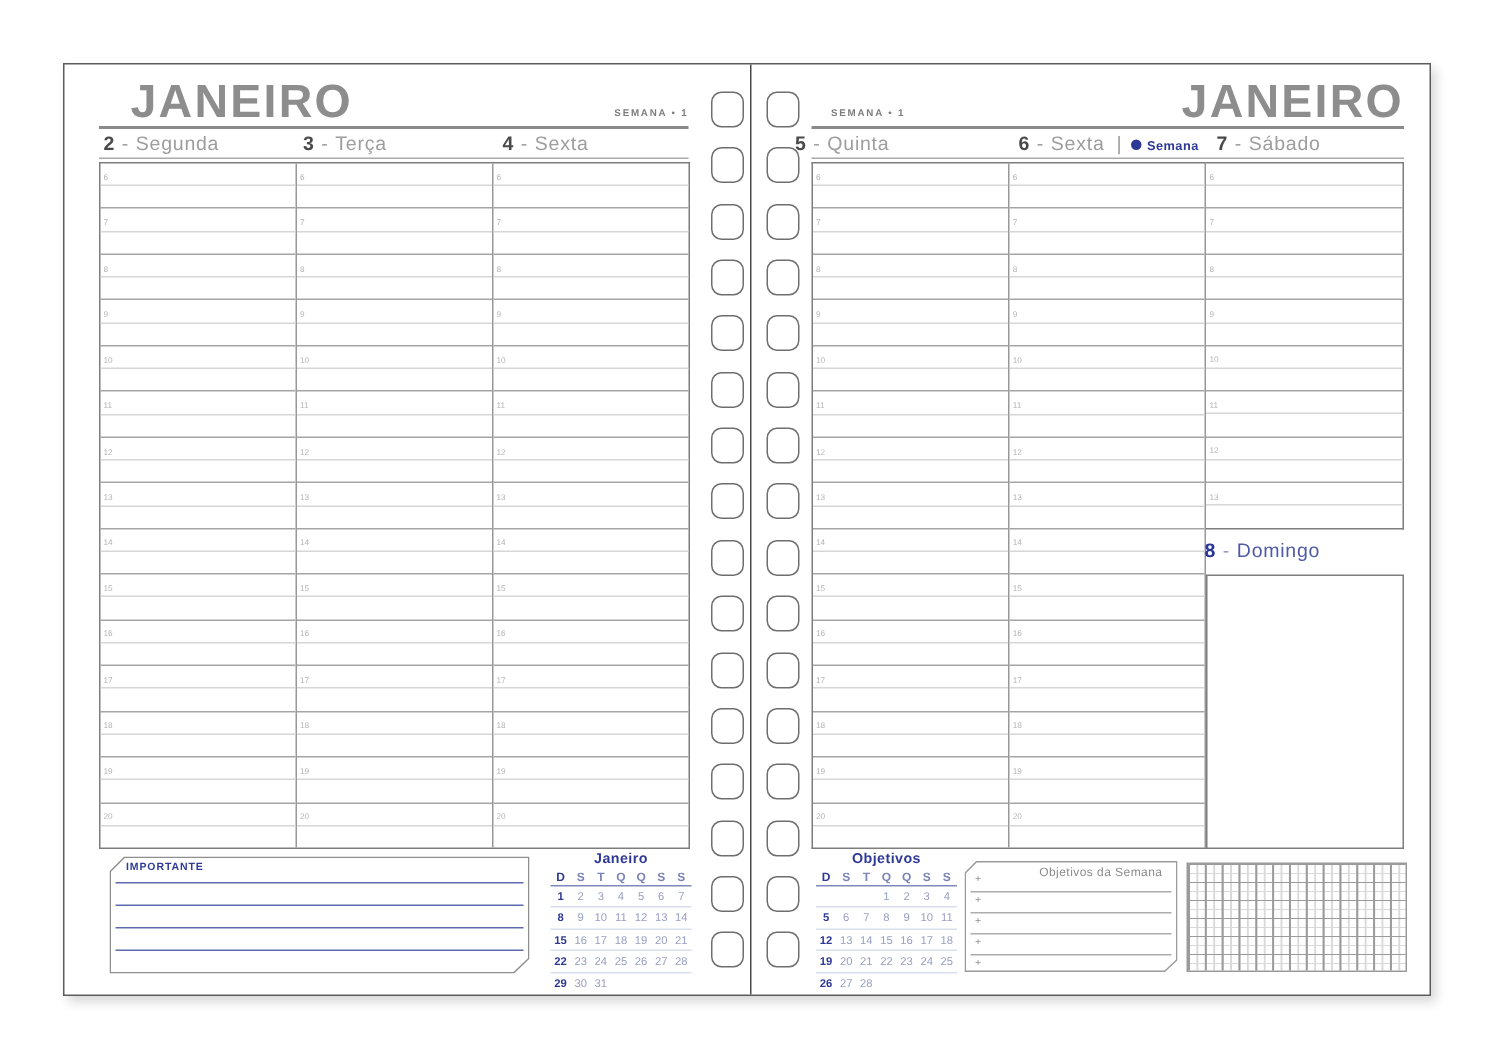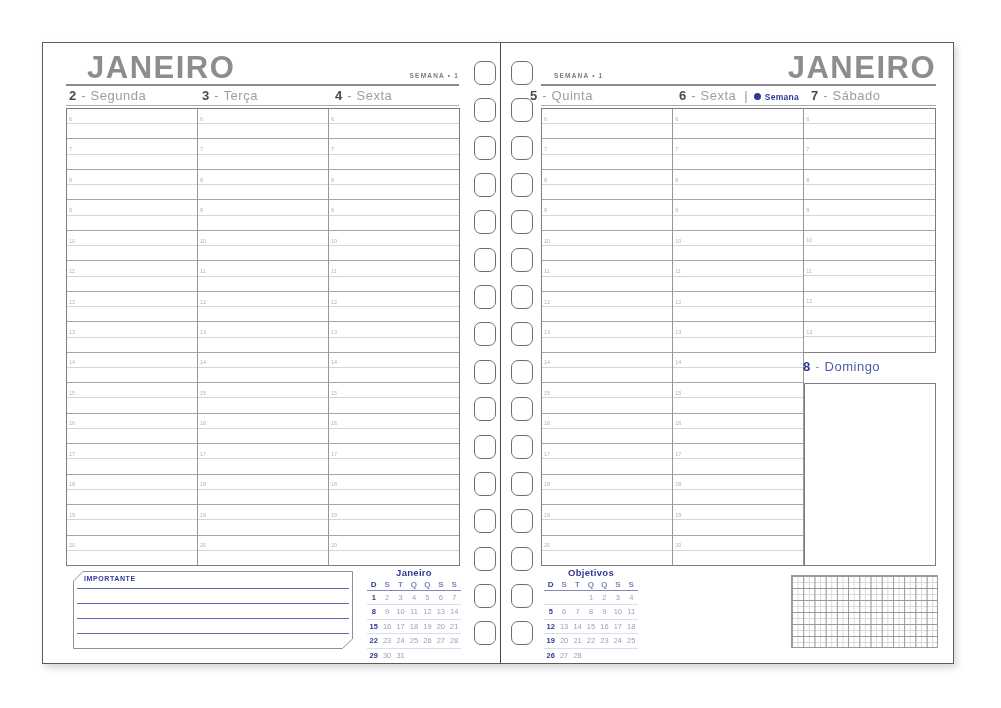--- a/index.html
+++ b/index.html
@@ -780,20 +780,37 @@
         <span class="mc-cell bold">26</span>
         <span class="mc-cell">27</span>
         <span class="mc-cell">28</span>
         <span class="mc-cell"></span>
         <span class="mc-cell"></span>
         <span class="mc-cell"></span>
         <span class="mc-cell"></span>
       </div>
     </div>
 
+  <div class="objbox">
+    <svg width="142" height="74" viewBox="0 0 142 74">
+      <polygon points="8,0.5 141.5,0.5 141.5,66 133.5,73.5 0.5,73.5 0.5,8" fill="none" stroke="#9a9a9a" stroke-width="1"></polygon>
+    </svg>
+    <span class="obj-label">Objetivos da Semana</span>
+    <div id="objetivos-rows">
+        <span class="obj-bullet" style="top: 9px;">+</span>
+        <div class="obj-line" style="top: 19.5px;"></div>
+        <span class="obj-bullet" style="top: 23px;">+</span>
+        <div class="obj-line" style="top: 33.5px;"></div>
+        <span class="obj-bullet" style="top: 37px;">+</span>
+        <div class="obj-line" style="top: 47.5px;"></div>
+        <span class="obj-bullet" style="top: 51px;">+</span>
+        <div class="obj-line" style="top: 61.5px;"></div>
+        <span class="obj-bullet" style="top: 65px;">+</span>
+      </div>
+  </div>
 
   <div class="dotgrid"></div>
 
   <div class="spine"></div>
   <div id="holes">
       <div class="hole" style="left: 431px; top: 18px;"></div>
       <div class="hole" style="left: 468px; top: 18px;"></div>
       <div class="hole" style="left: 431px; top: 55.35px;"></div>
       <div class="hole" style="left: 468px; top: 55.35px;"></div>
       <div class="hole" style="left: 431px; top: 92.7px;"></div>

